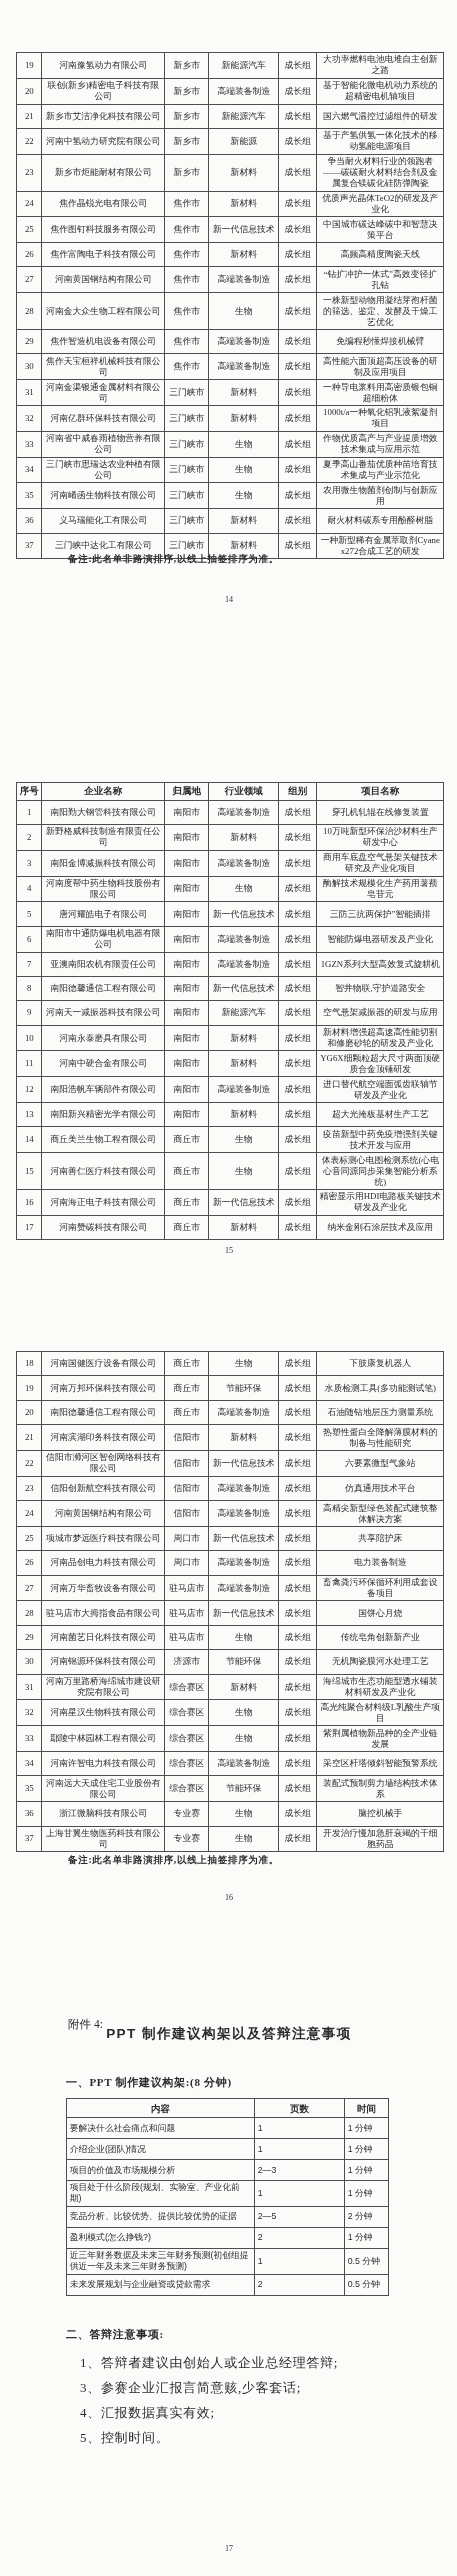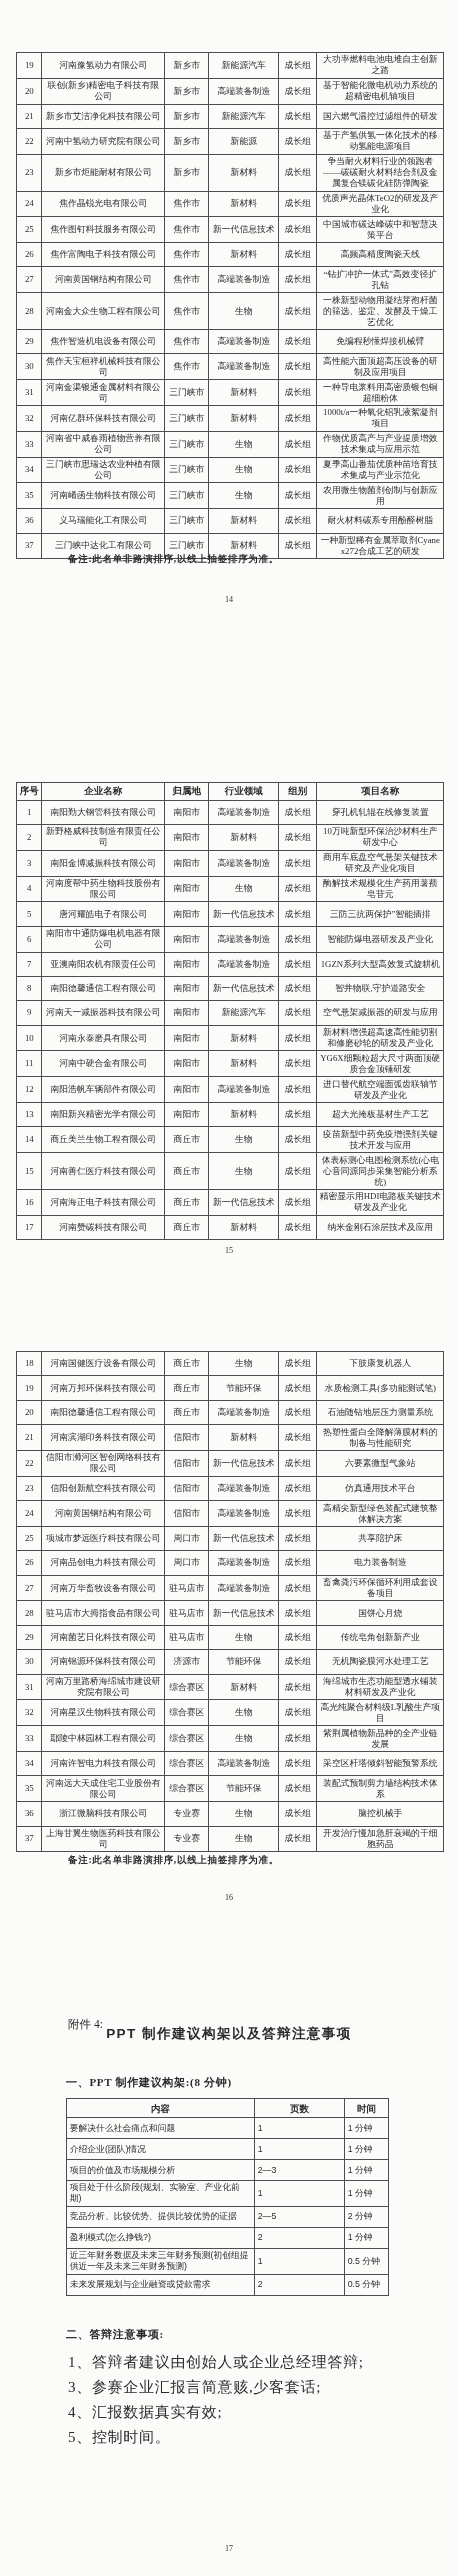--- a/index.html
+++ b/index.html
@@ -69,21 +69,21 @@
     border:0.7px solid #4d4d4d; box-sizing:border-box;
     vertical-align:middle;
     font-size:8.8px; line-height:11px; padding:1.4px 2.7px;
     word-break:break-all;
     font-family:"Liberation Sans", sans-serif;
   }
   table.ppt thead th { font-weight:bold; font-size:9.5px; height:19px; }
   table.ppt td { height:21px;margin-left:30px; }
 
   .defense-notes { position:absolute; left:68px; top:2350px; width:319px; }
-  .defense-notes .dn-item { font-size:15px; line-height:25px; letter-spacing:0.7px; }
+  .defense-notes .dn-item { font-size:13px; line-height:25px; letter-spacing:0.7px;margin-left:12px; }
 </style>
 </head>
 <body>
 
 <div class="page">
 
   <table class="roster" id="table-p14">
     <colgroup>
       <col style="width:25px">
         <col style="width:123px">

